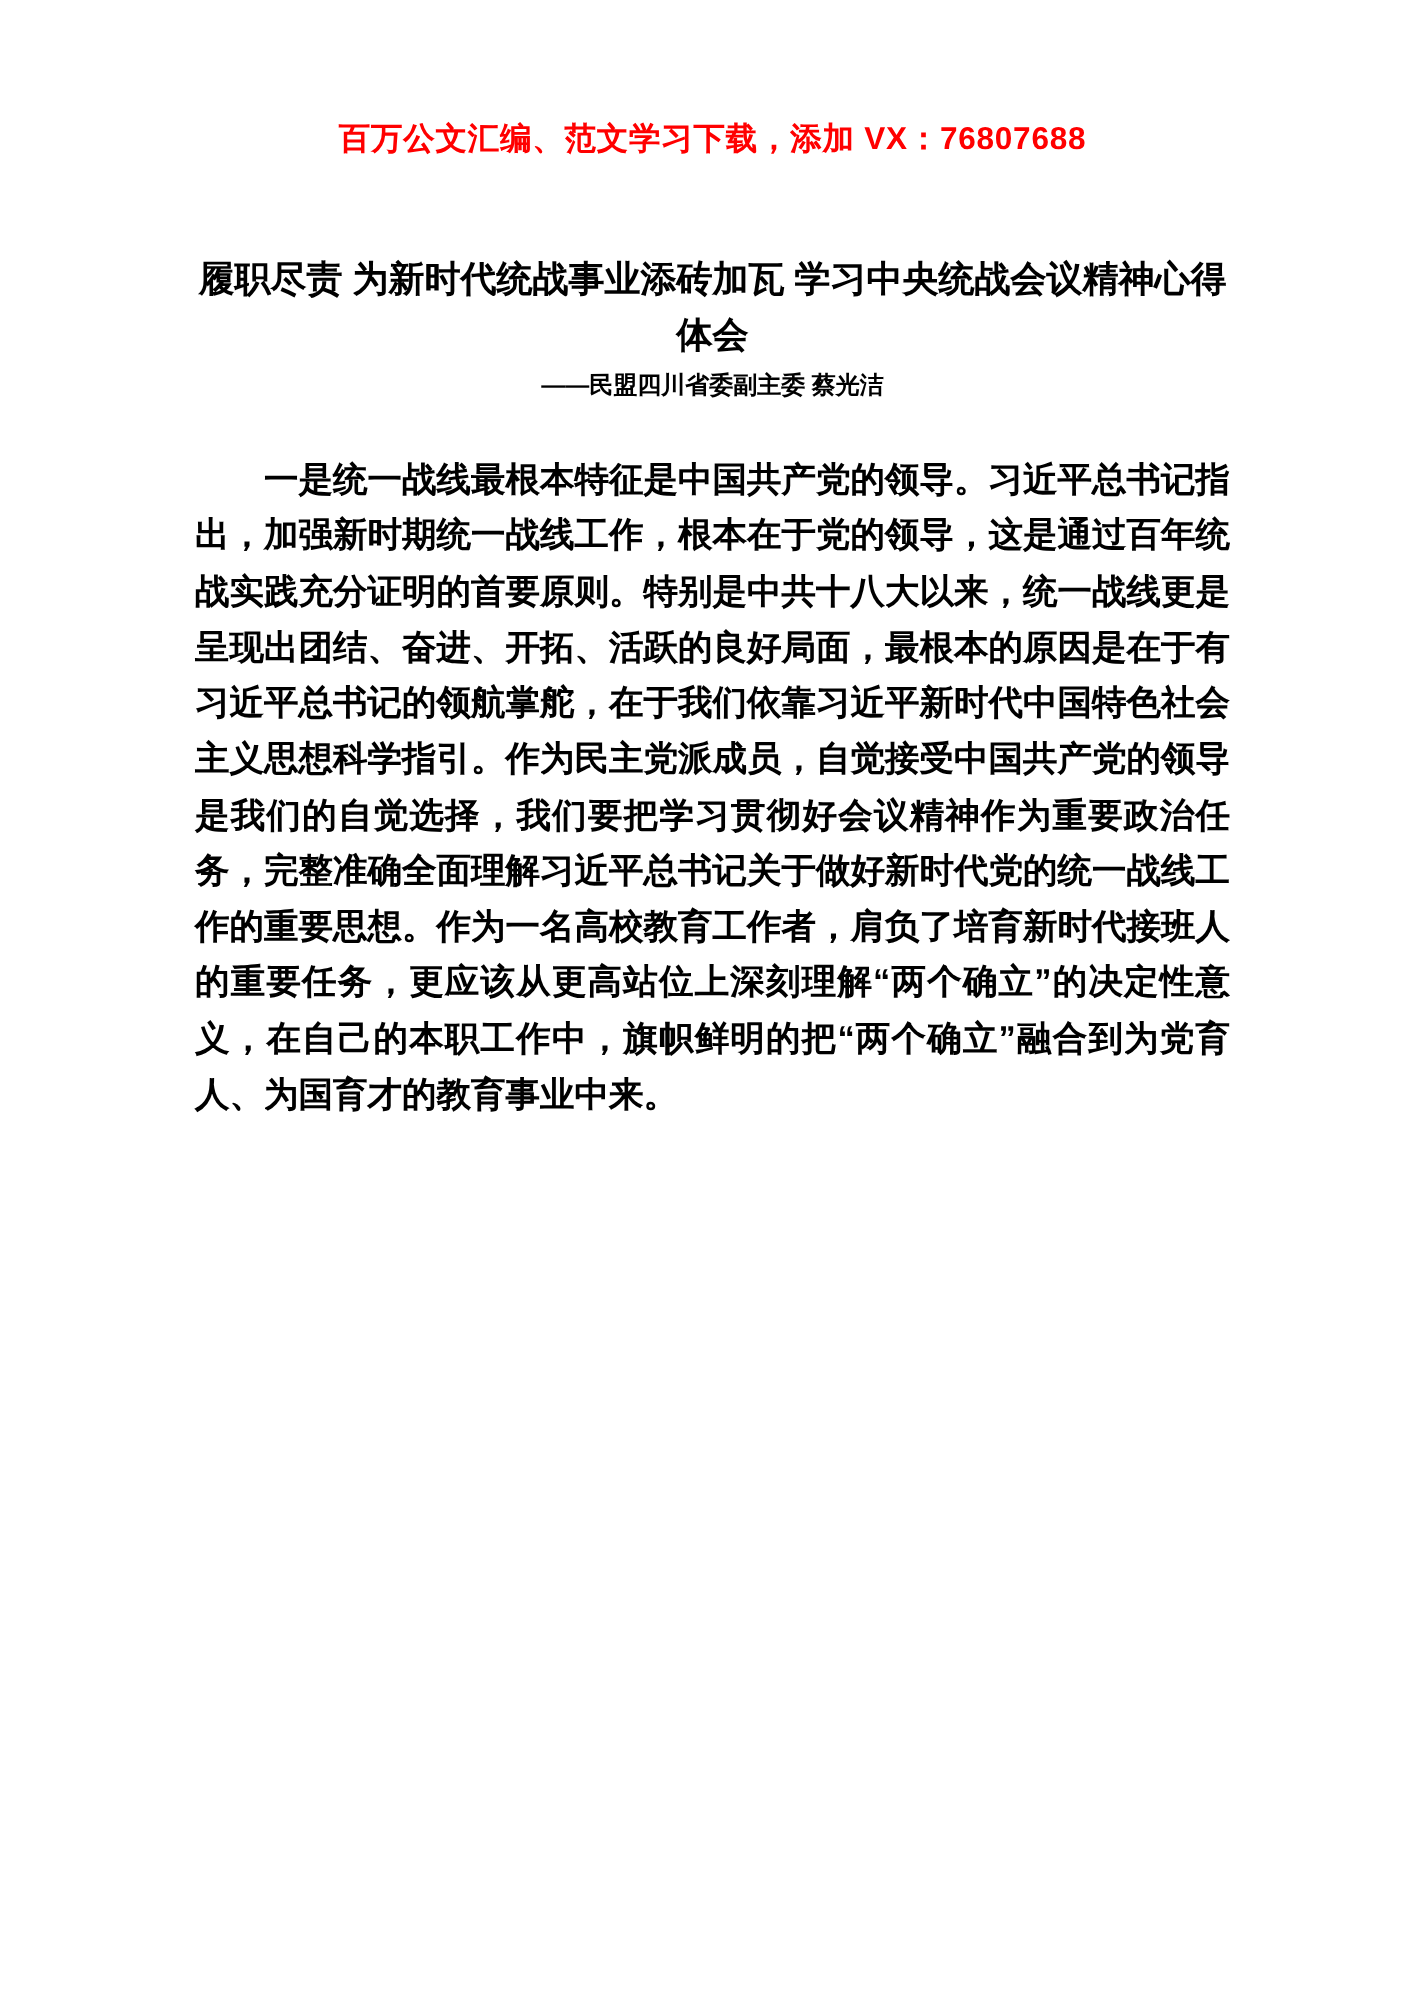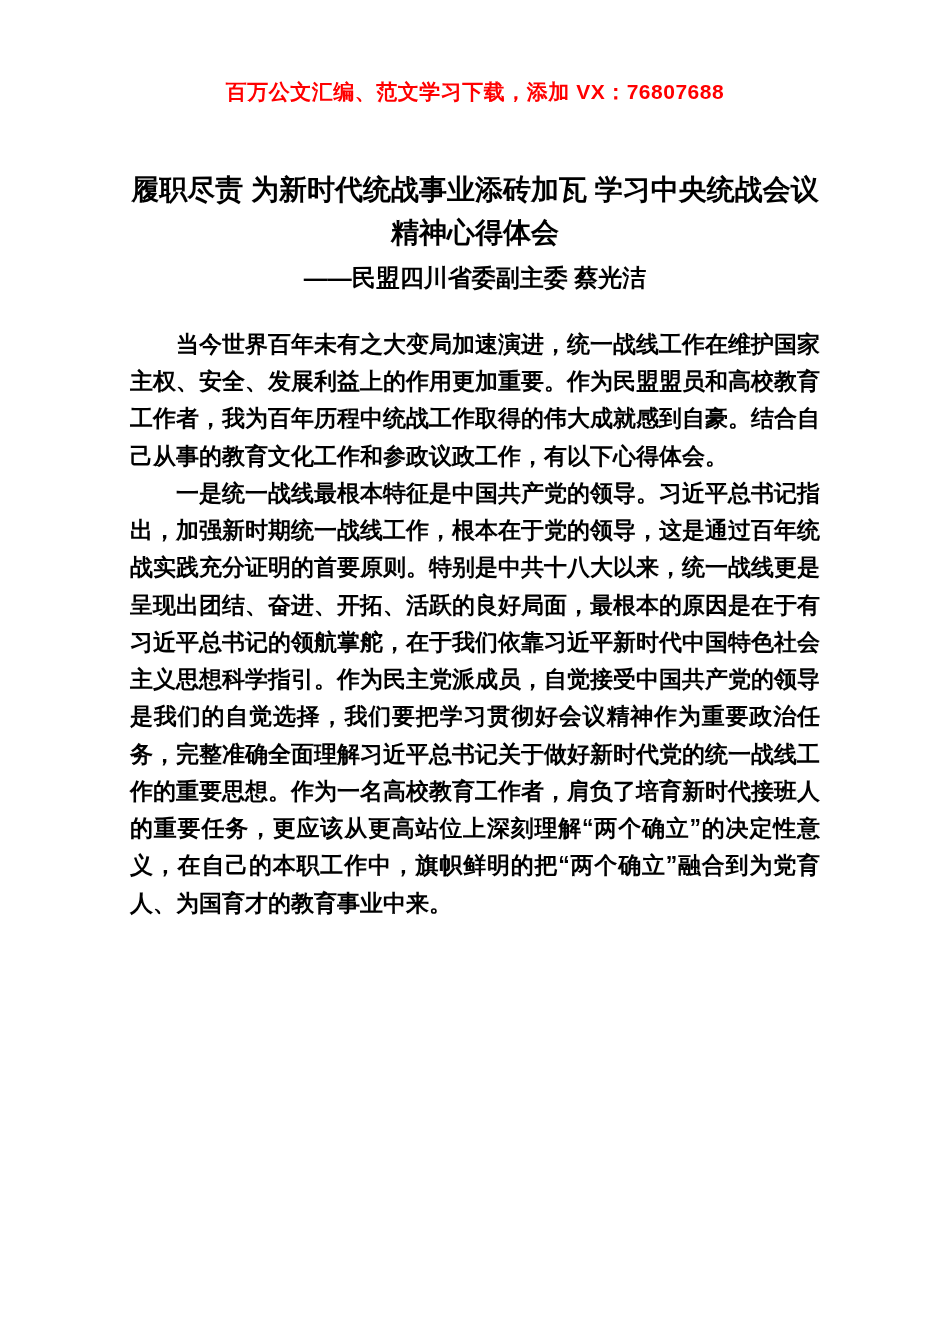--- a/index.html
+++ b/index.html
@@ -29,31 +29,31 @@
     font-size: 21px;
     font-weight: 700;
     letter-spacing: 0.5px;
     margin: 0;
     padding-top: 78px;
     white-space: nowrap;
   }
   .doc-title {
     text-align: center;
     font-family: "Liberation Sans", "DejaVu Sans", sans-serif;
-    font-size: 28px;
+    font-size: 24px;
     font-weight: 700;
     line-height: 1.55;
     margin: 0;
     padding-top: 62px;
     letter-spacing: 0px;
   }
   .doc-subtitle {
     text-align: center;
     font-family: "Liberation Sans", "DejaVu Sans", sans-serif;
-    font-size: 24px;
+    font-size: 16px;
     font-weight: 700;
     line-height: 1.55;
     margin: 0;
     padding-top: 4px;
   }
   .body-text {
     margin: 0;
     padding-top: 30px;
   }
   .para {
@@ -73,17 +73,16 @@
 
 <div class="page">
 
   <div class="watermark">百万公文汇编、范文学习下载，添加 VX：76807688</div>
 
   <h1 class="doc-title">履职尽责 为新时代统战事业添砖加瓦 学习中央统战会议精神心得体会</h1>
 
   <div class="doc-subtitle">——民盟四川省委副主委 蔡光洁</div>
 
   <div class="body-text">
-    <p class="para">当今世界百年未有之大变局加速演进，统一战线工作在维护国家主权、安全、发展利益上的作用更加重要。作为民盟盟员和高校教育工作者，我为百年历程中统战工作取得的伟大成就感到自豪。结合自己从事的教育文化工作和参政议政工作，有以下心得体会。</p>
     <p class="para">一是统一战线最根本特征是中国共产党的领导。习近平总书记指出，加强新时期统一战线工作，根本在于党的领导，这是通过百年统战实践充分证明的首要原则。特别是中共十八大以来，统一战线更是呈现出团结、奋进、开拓、活跃的良好局面，最根本的原因是在于有习近平总书记的领航掌舵，在于我们依靠习近平新时代中国特色社会主义思想科学指引。作为民主党派成员，自觉接受中国共产党的领导是我们的自觉选择，我们要把学习贯彻好会议精神作为重要政治任务，完整准确全面理解习近平总书记关于做好新时代党的统一战线工作的重要思想。作为一名高校教育工作者，肩负了培育新时代接班人的重要任务，更应该从更高站位上深刻理解“两个确立”的决定性意义，在自己的本职工作中，旗帜鲜明的把“两个确立”融合到为党育人、为国育才的教育事业中来。</p>
   </div>
 
 </div>
 
 </body></html>

